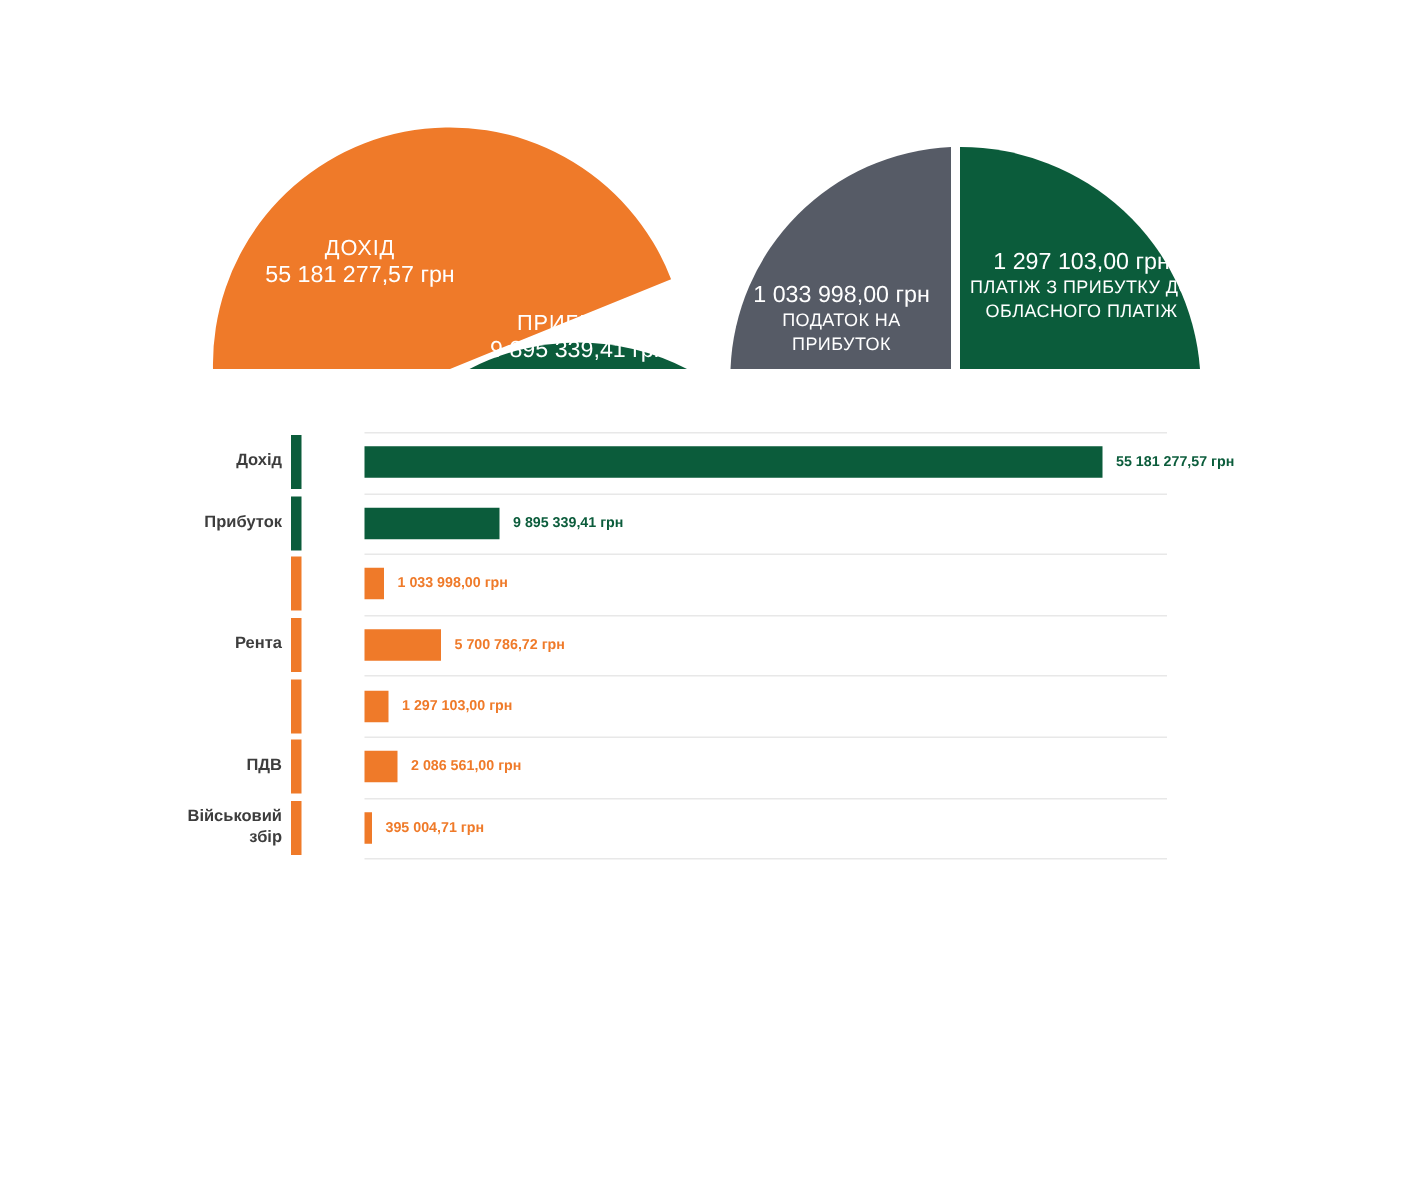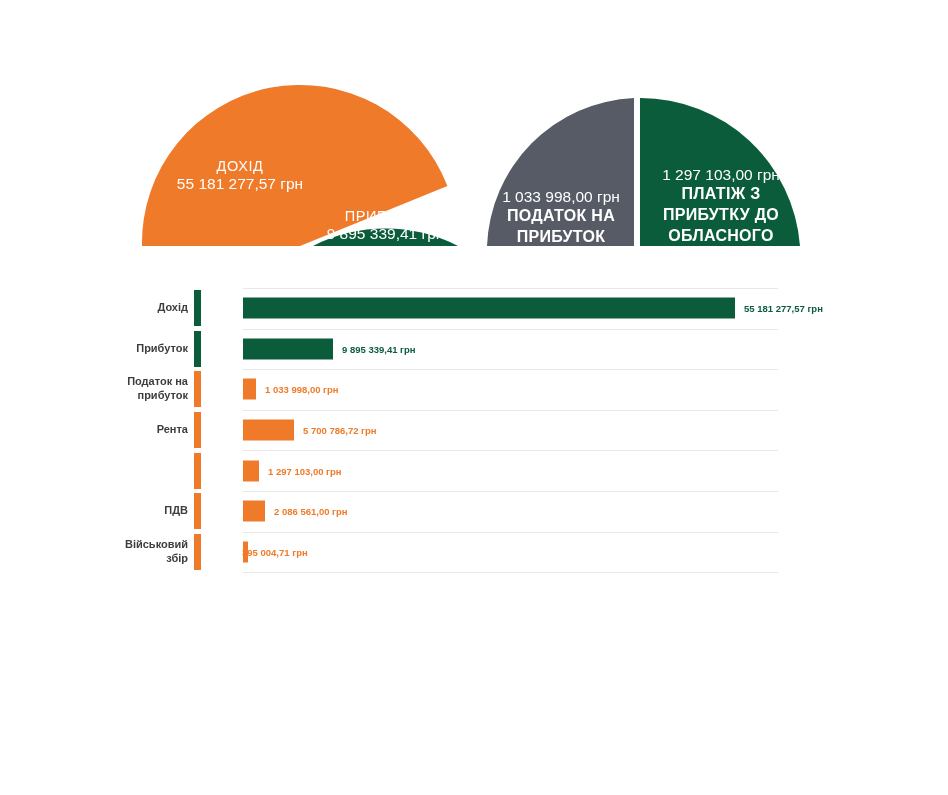--- a/index.html
+++ b/index.html
@@ -37,23 +37,23 @@
     font-size: 14.5px;
     letter-spacing: 0.6px;
     font-weight: 400;
   }
   .wedge-amount {
     font-size: 15.5px;
     font-weight: 400;
     white-space: nowrap;
   }
   .wedge-sub {
-    font-size: 16px;
+    font-size: 12px;
     letter-spacing: 0.3px;
-    font-weight: 700;
+    font-weight: 400;
     line-height: 1.3;
   }
 
   #lbl-dohid {
     left: 160px;
     top: 158px;
     width: 160px;
   }
   #lbl-prybutok {
     left: 318px;
@@ -196,24 +196,20 @@
       <div class="gridline"></div>
       <div class="row-label">
         <div>Прибуток</div>
       </div>
       <div class="tick green"></div>
       <div class="bar green" style="width: 90px;"></div>
       <div class="bar-value green" style="left: 342px;">9 895 339,41 грн</div>
     </div>
     <div class="row">
       <div class="gridline"></div>
-      <div class="row-label">
-        <div>Податок на</div>
-        <div>прибуток</div>
-      </div>
       <div class="tick orange"></div>
       <div class="bar orange" style="width: 13px;"></div>
       <div class="bar-value orange" style="left: 265px;">1 033 998,00 грн</div>
     </div>
     <div class="row">
       <div class="gridline"></div>
       <div class="row-label">
         <div>Рента</div>
       </div>
       <div class="tick orange"></div>
@@ -236,18 +232,18 @@
       <div class="bar-value orange" style="left: 274px;">2 086 561,00 грн</div>
     </div>
     <div class="row">
       <div class="gridline"></div>
       <div class="row-label">
         <div>Військовий</div>
         <div>збір</div>
       </div>
       <div class="tick orange"></div>
       <div class="bar orange" style="width: 5px;"></div>
-      <div class="bar-value orange" style="left: 242px;">395 004,71 грн</div>
+      <div class="bar-value orange" style="left: 257px;">395 004,71 грн</div>
     </div>
     <div class="row" style="height: 1px;">
       <div class="gridline-bottom"></div>
     </div>
   </div>
 
 </body></html>

